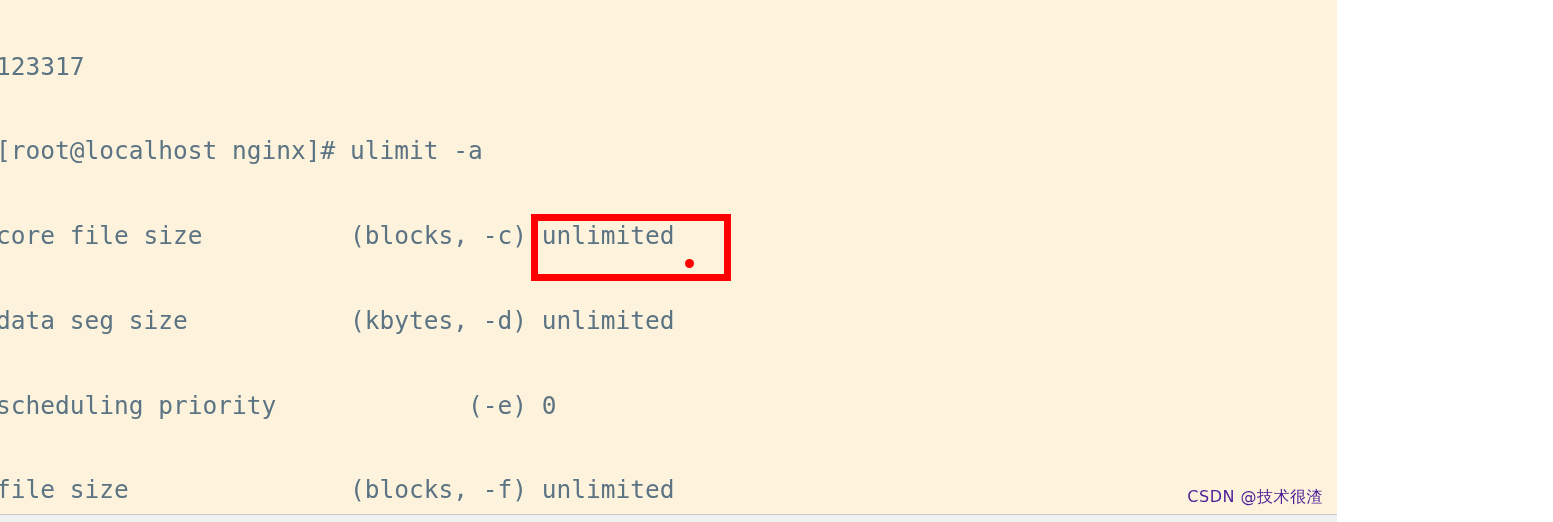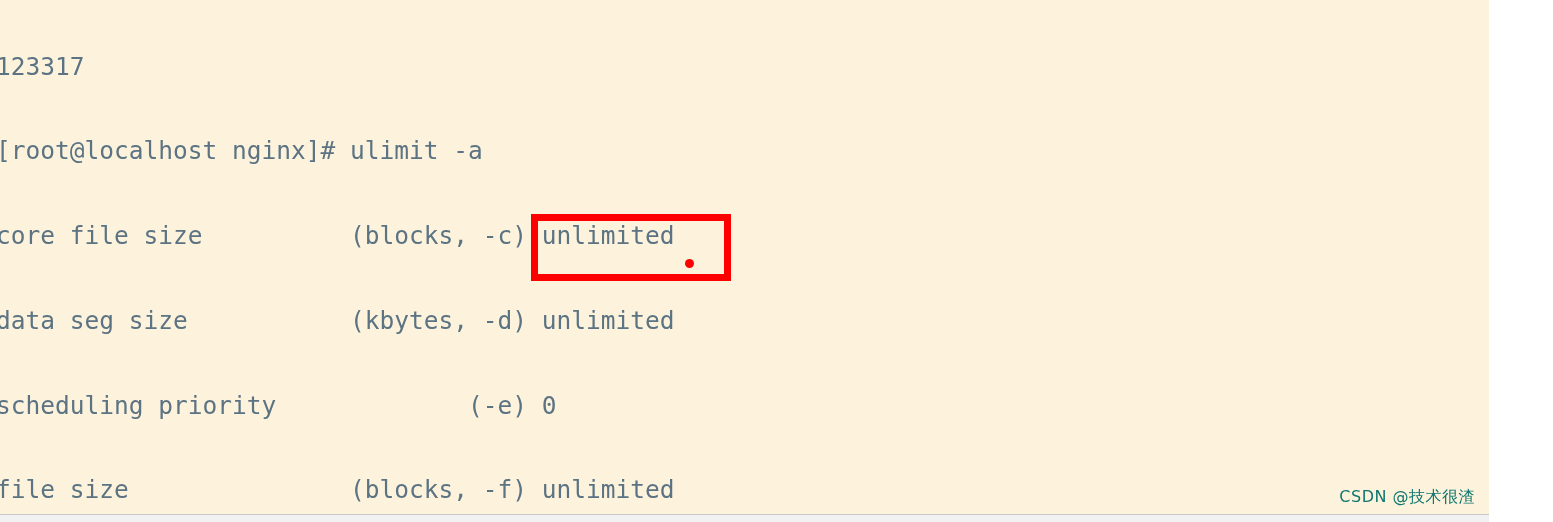--- a/index.html
+++ b/index.html
@@ -4,21 +4,21 @@
 <title>Terminal — ulimit -a</title>
 <style>
   html, body {
     margin: 0;
     padding: 0;
     background: #ffffff;
   }
 
   #screenshot {
     position: relative;
-    width: 1489px;
+    width: 1337px;
     height: 522px;
     background: #fdf3dd;
     overflow: hidden;
     font-family: "DejaVu Sans Mono", "Liberation Mono", monospace;
   }
 
   
   .term {
     position: absolute;
     left: -4px;
@@ -73,21 +73,21 @@
     box-sizing: border-box;
   }
 
   
   .watermark {
     position: absolute;
     right: 14px;
     bottom: 14px;
     font-family: "DejaVu Sans", "Liberation Sans", sans-serif;
     font-size: 16px;
-    color: #0f766e;
+    color: #4c1d95;
     letter-spacing: 0.5px;
     white-space: nowrap;
   }
 </style>
 </head>
 <body>
 
 <div id="screenshot">
 
   <div class="term">

